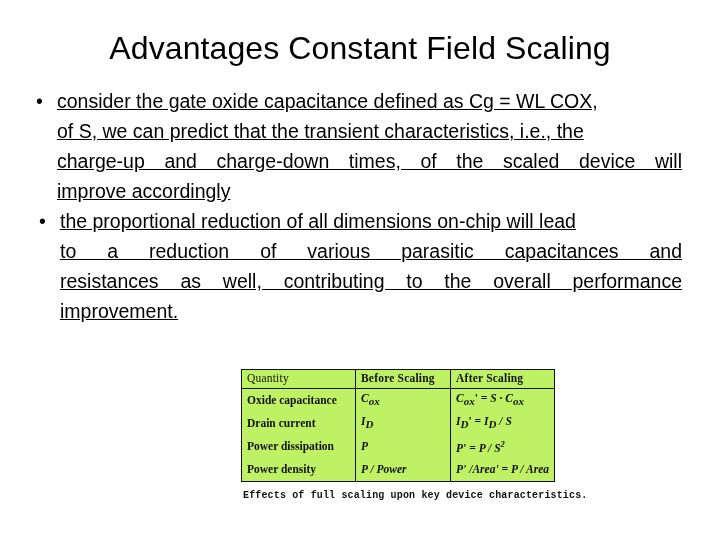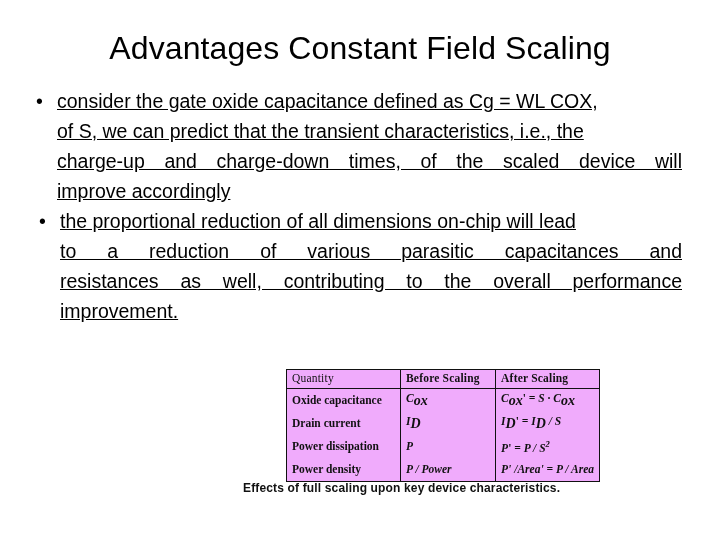--- a/index.html
+++ b/index.html
@@ -84,25 +84,24 @@
   .figure-wrap {
     position: absolute;
     left: 241px;
     top: 369px;
     width: 316px;
   }
 
   .scan-table {
     border-collapse: collapse;
     width: 314px;
-    background: #f0abfc;
+    background: #bef264;
     font-family: "Liberation Serif", serif;
     color: #111111;
     border: 1.6px solid #111111;
-    margin-left: 45px;
   }
   .scan-table td {
     border-left: 1.4px solid #111111;
     padding: 1px 5px 2px 5px;
     font-size: 11.5px;
     line-height: 15px;
     vertical-align: middle;
     white-space: nowrap;
   }
   .scan-table tr.head td {
@@ -119,36 +118,36 @@
   }
   .scan-table tr.head td.c0 { font-weight: 400; }
   .scan-table td.c1 { width: 88px; font-style: italic; font-weight: 700; }
   .scan-table tr.head td.c1 { font-style: normal; }
   .scan-table td.c2 { font-style: italic; font-weight: 700; }
   .scan-table tr.head td.c2 { font-style: normal; }
 
   .scan-table tr.body td { height: 20px; }
 
   .scan-table .sub {
-    font-size: 14px;
+    font-size: 11px;
     vertical-align: sub;
   }
   .scan-table .sup {
     font-size: 8.5px;
     vertical-align: super;
     font-style: italic;
   }
   .scan-table .prime { font-style: normal; }
 
   .fig-caption {
     position: absolute;
     left: 2px;
-    top: 112px;
-    font-family: Liberation Sans, sans-serif;
-    font-size: 12px;
+    top: 121px;
+    font-family: Liberation Mono, monospace;
+    font-size: 10px;
     font-weight: 700;
     color: #111111;
     letter-spacing: 0.15px;
     white-space: nowrap;
   }
 </style>
 </head>
 <body>
 
 <div class="slide-title">Advantages Constant Field Scaling</div>

